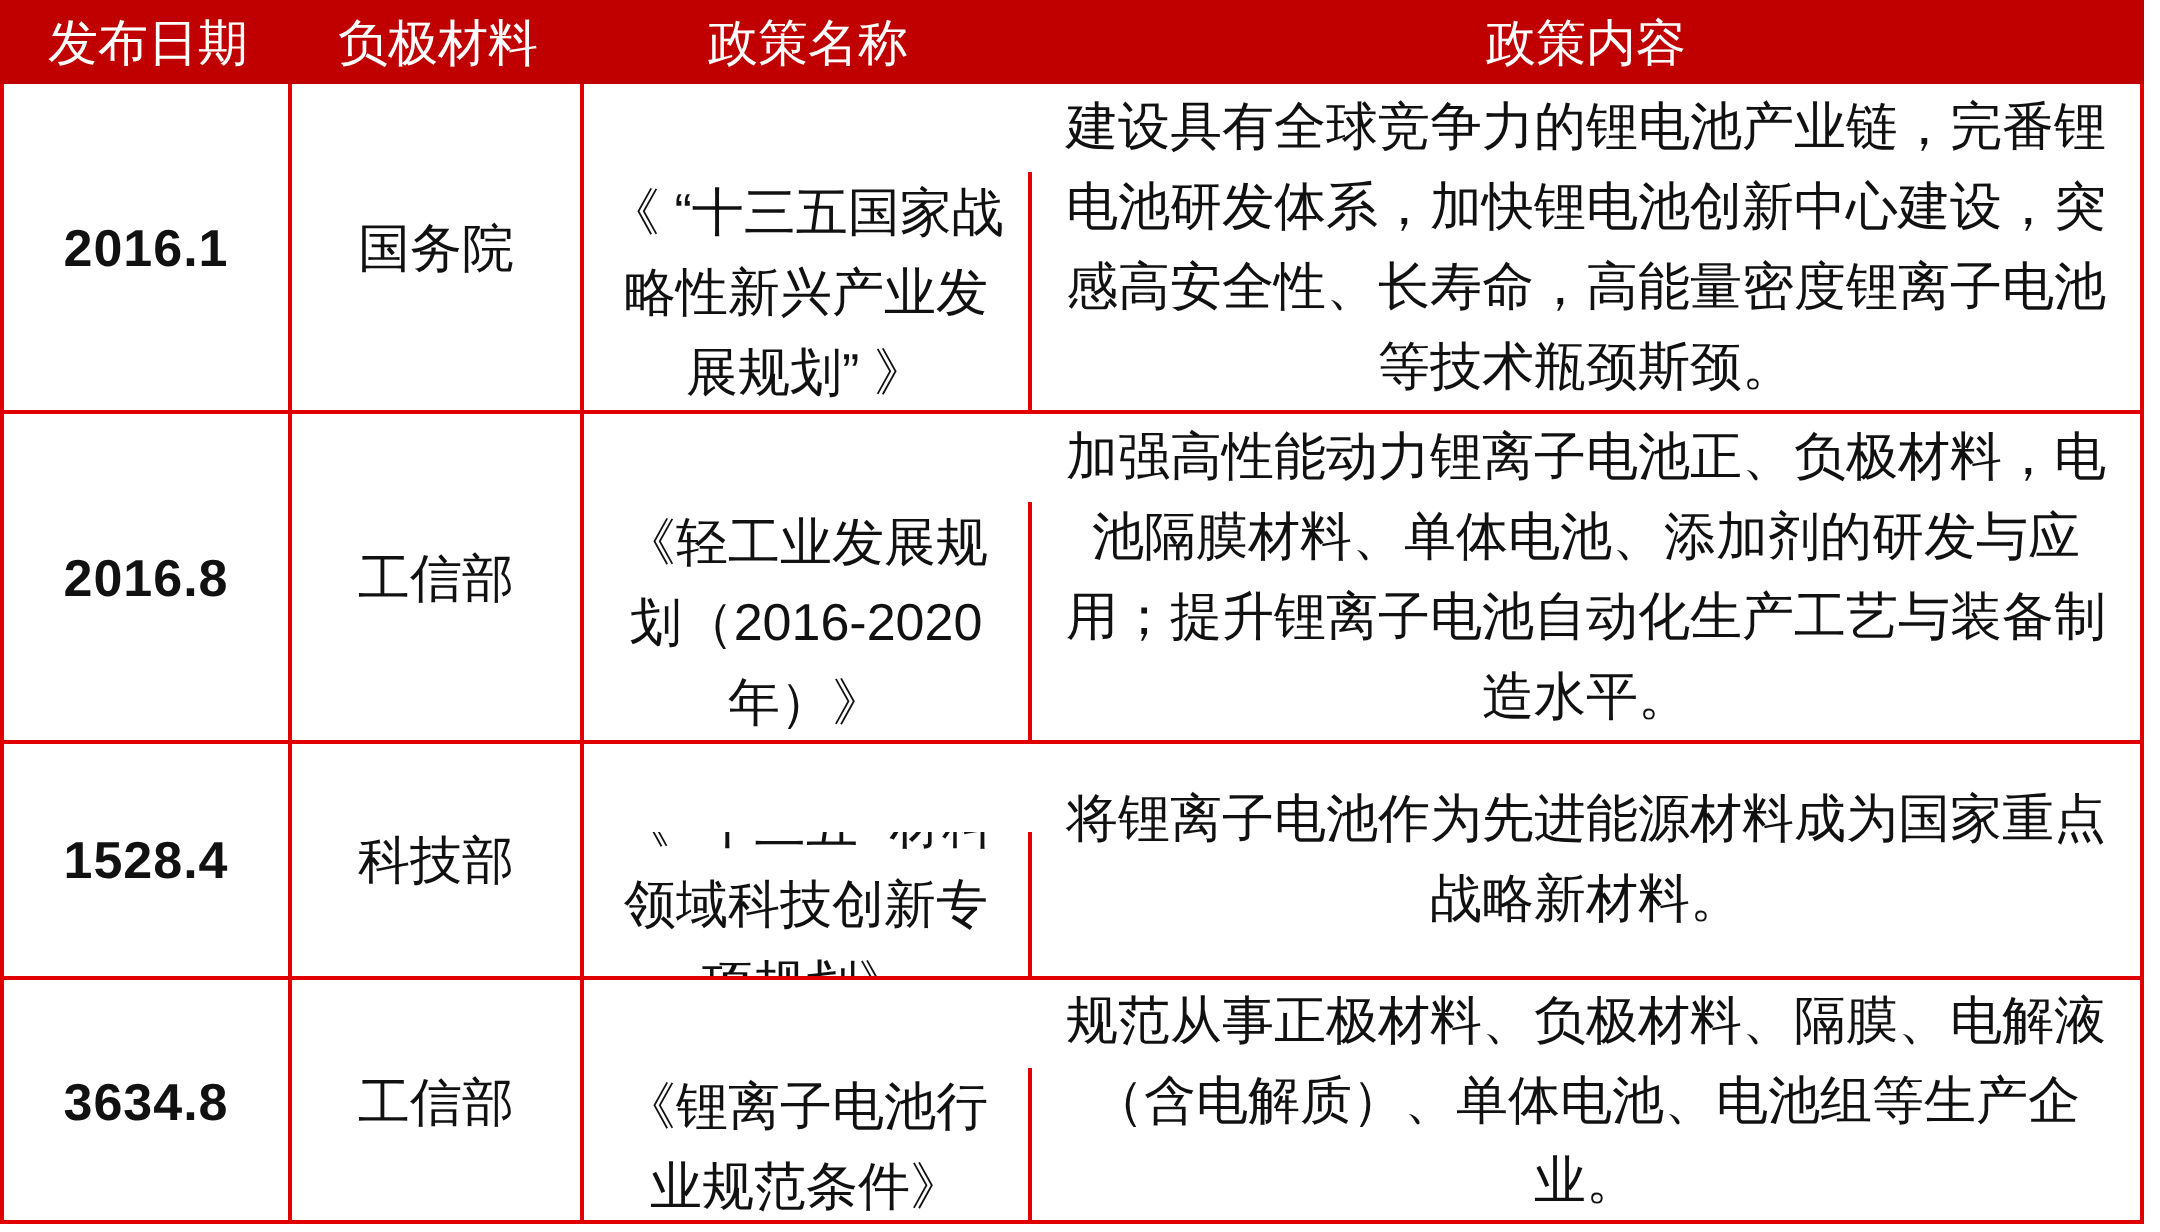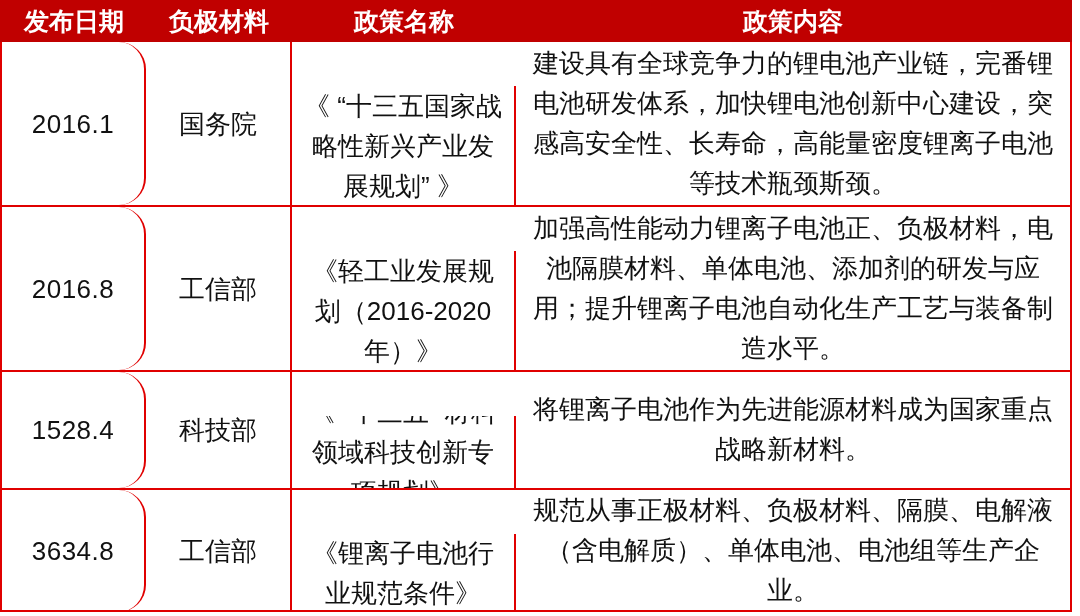--- a/index.html
+++ b/index.html
@@ -24,21 +24,21 @@
     display: flex;
     flex-direction: column;
   }
   .hrow {
     height: 42px;
     flex: 0 0 42px;
     display: grid;
     grid-template-columns: 144px 146px 224px 1fr;
     background: #c00000;
     color: #ffffff;
-    font-weight: bold;
+    font-weight: normal;
     font-size: 25px;
     align-items: center;
     text-align: center;
     margin: 0 -2px;           
     padding: 0 2px;
   }
   .brow {
     display: grid;
     grid-template-columns: 144px 146px 224px 1fr;
     border-bottom: 2px solid #e00000;
@@ -54,21 +54,21 @@
     justify-content: center;
     text-align: center;
     box-sizing: border-box;
     border-right: 2px solid #e00000;
     color: #111111;
     font-size: 26px;
     line-height: 40px;
     overflow: hidden;
   }
   .cell:last-child { border-right: none; }
-  .date-cell   { font-weight: normal; letter-spacing: 0.5px; border-radius: 27px; }
+  .date-cell   { font-weight: bold; letter-spacing: 0.5px; }
   .name-cell   { padding: 0 10px; margin-top: 44px; }
   .content-cell{ padding: 0 16px; font-family: Liberation Serif, serif; }
 </style>
 </head>
 <body>
 
 <div class="page">
   <div class="tbl">
 
     <div class="hrow">

